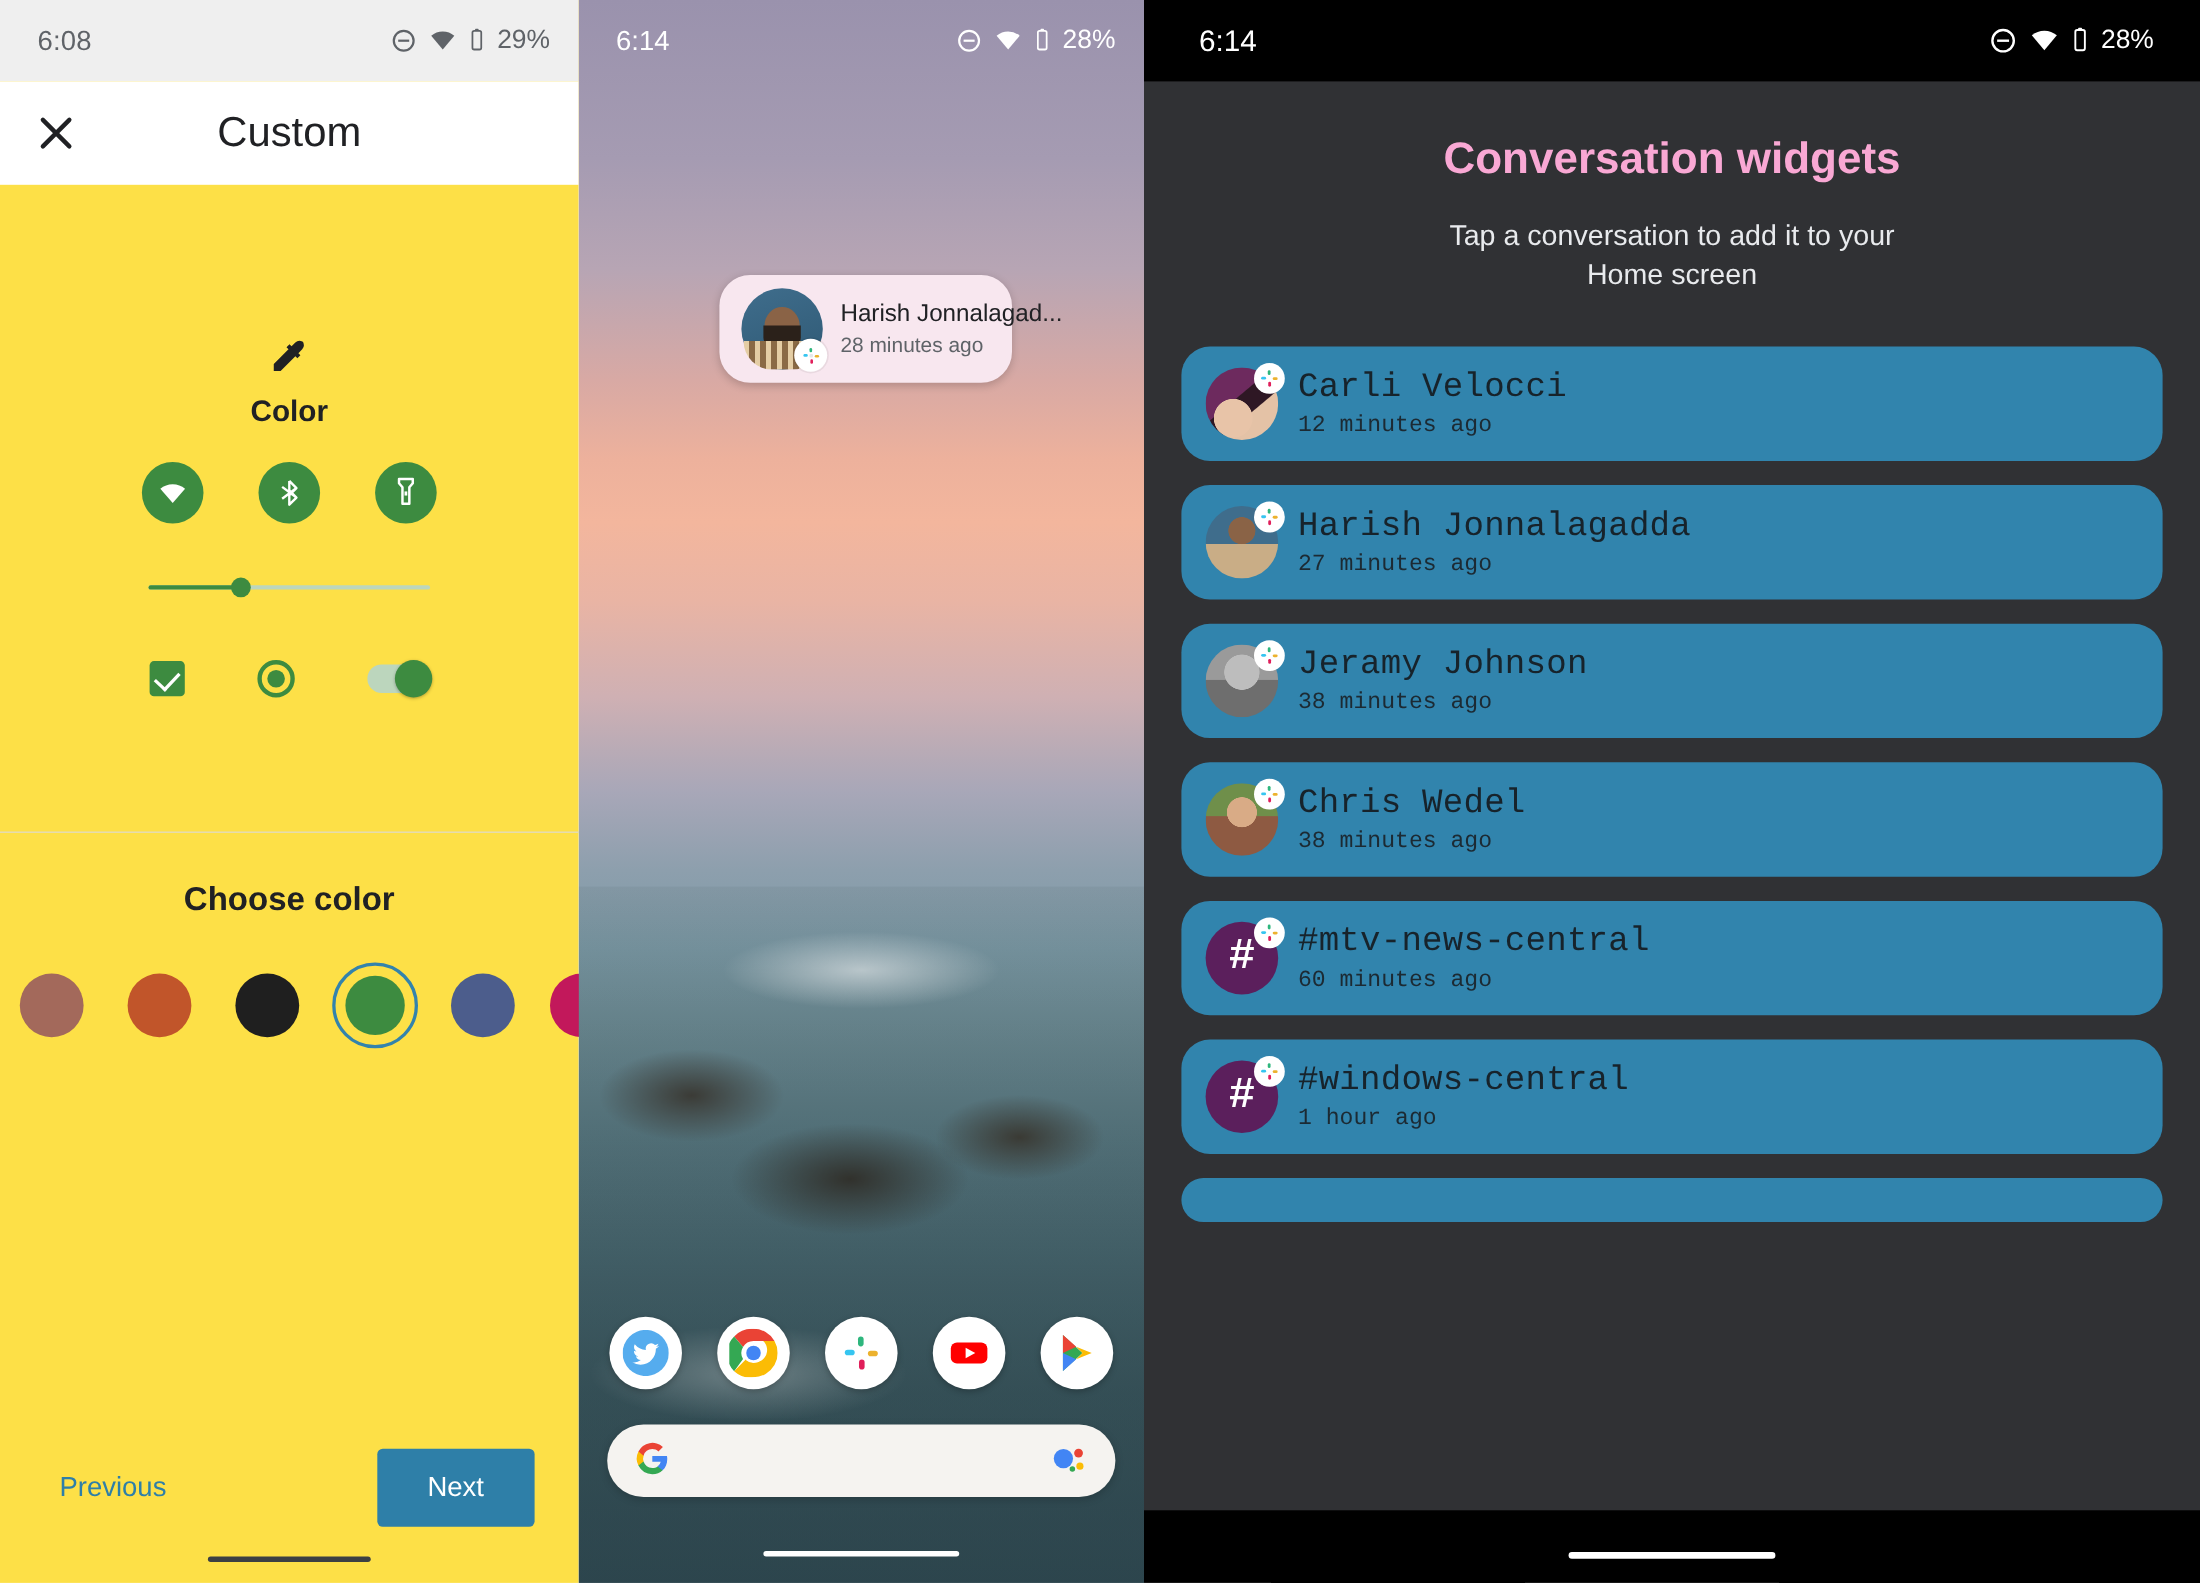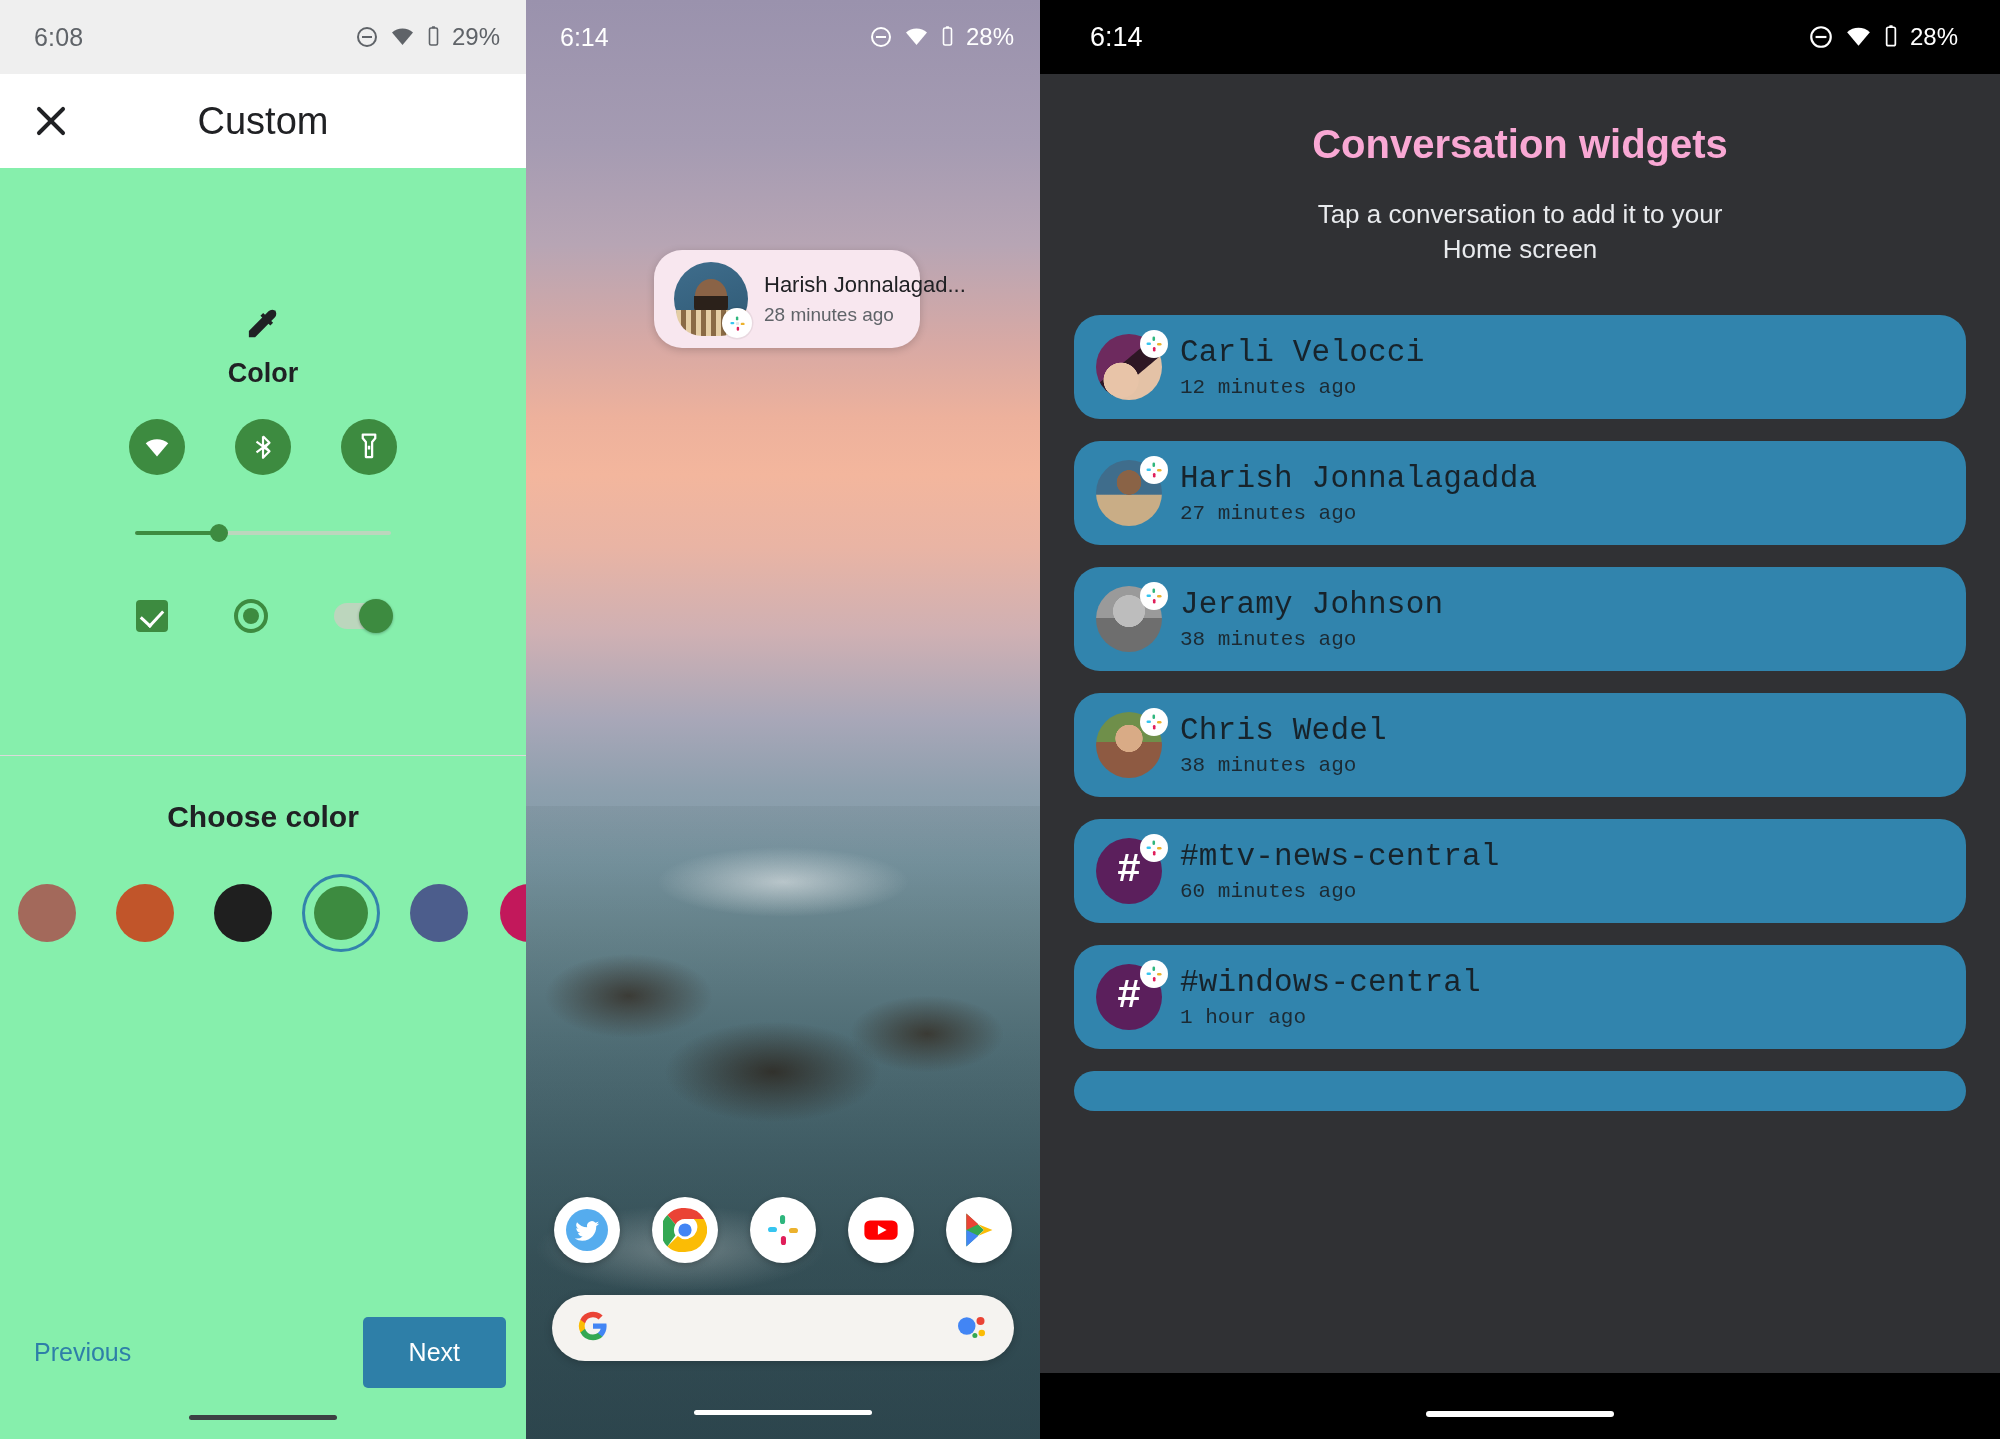--- a/index.html
+++ b/index.html
@@ -6,21 +6,21 @@
   * { box-sizing: border-box; margin: 0; padding: 0; }
   html, body {
     width: 2000px; height: 1439px;
     background: #ffffff;
     font-family: "Liberation Sans", sans-serif;
     overflow: hidden;
   }
   .screens { display: flex; width: 2000px; height: 1439px; }
 
   
-  .panel-1 { width: 526px; height: 1439px; background: #86efac; position: relative; flex: none; }
+  .panel-1 { width: 526px; height: 1439px; background: #fde047; position: relative; flex: none; }
   .p1-statusbar {
     height: 74px; background: #efefef;
     display: flex; align-items: center; justify-content: space-between;
     padding: 0 26px 0 34px; color: #5f6368; font-size: 25px;
   }
   .p1-statusbar .sb-time { font-size: 25px; color: #5f6368; letter-spacing: .2px; }
   .sb-right { display: flex; align-items: center; gap: 11px; }
   .sb-pct { font-size: 24px; }
   .p1-appbar {
     height: 94px; background: #ffffff; display: flex; align-items: center;
@@ -70,21 +70,21 @@
   .swatch-sel {
     width: 58px; height: 58px; border-radius:50%; flex:none; position:relative;
     display:flex; align-items:center; justify-content:center;
   }
   .swatch-sel .ring {
     position:absolute; left:-10px; top:-10px; width:78px; height:78px; border-radius:50%;
     border: 3px solid #3383ac;
   }
   .swatch-sel .dot { width: 54px; height: 54px; border-radius: 50%; }
   .p1-footer { position:absolute; left:0; right:0; bottom:46px; height:82px;
-               display:flex; align-items:center; justify-content:space-between; padding: 0 20px; }
+               display:flex; align-items:center; justify-content:space-between; padding: 0 40px; }
   .btn-prev { font-size: 25px; color:#2e7fa8; background:none; border:none;
               font-family:inherit; cursor:pointer; padding: 10px 14px; }
   .btn-next { font-size: 25px; color:#ffffff; background:#2e7fa8; border:none; border-radius: 5px;
               padding: 21px 46px; font-family:inherit; cursor:pointer; }
   .home-indicator { position:absolute; bottom:19px; left:50%; transform:translateX(-50%);
                     width:148px; height:5px; border-radius:3px; background:#3c4043; }
 
   
   .panel-2 { width: 514px; height: 1439px; position: relative; flex:none; overflow:hidden; }
   .wallpaper { position:absolute; inset:0;

